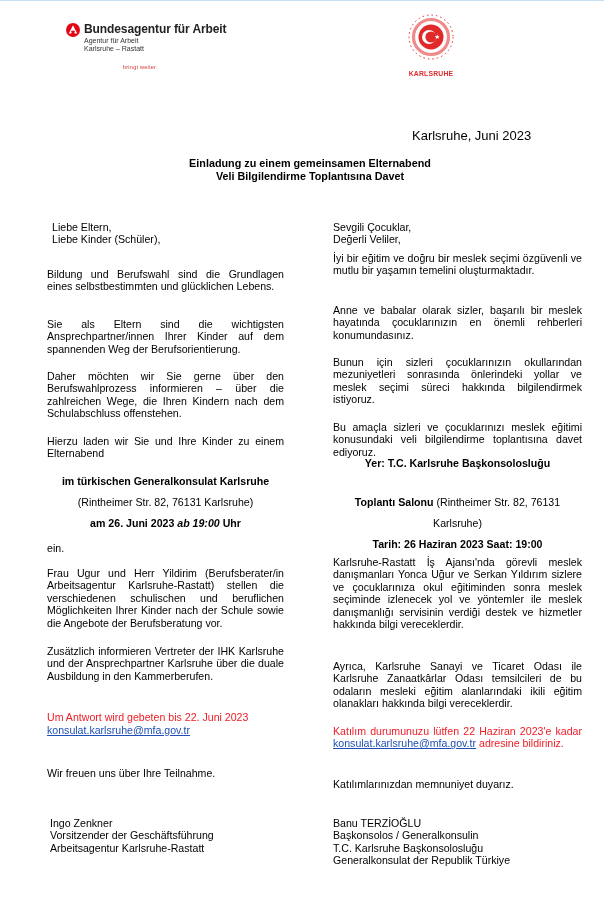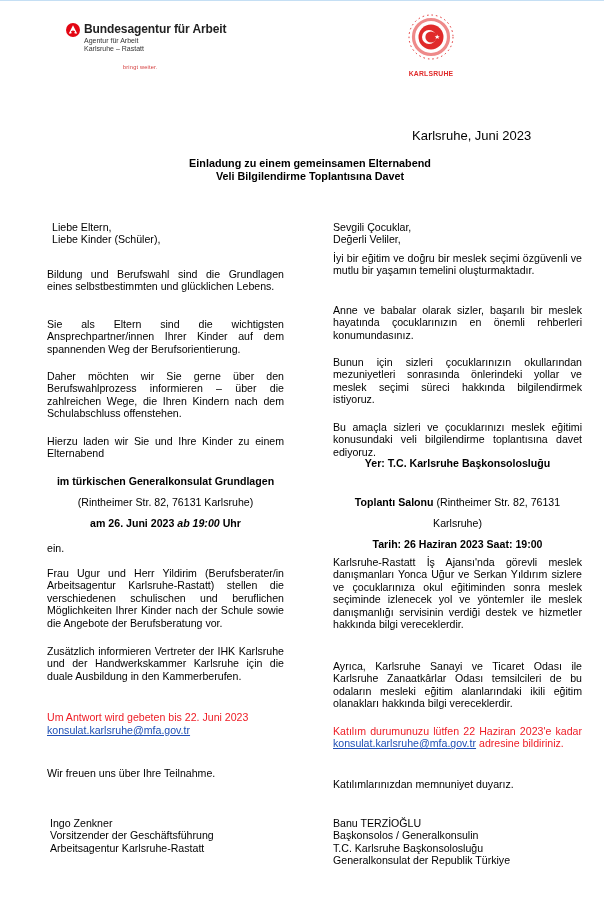--- a/index.html
+++ b/index.html
@@ -75,30 +75,30 @@
 
 <div class="col col-left">
   <div class="p" style="top:0; left:5px;">
     <div>Liebe Eltern,</div>
     <div>Liebe Kinder (Schüler),</div>
   </div>
   <div class="p" style="top:47px;">Bildung und Berufswahl sind die Grundlagen eines selbstbestimmten und glücklichen Lebens.</div>
   <div class="p" style="top:97px;">Sie als Eltern sind die wichtigsten Ansprechpartner/innen Ihrer Kinder auf dem spannenden Weg der Berufsorientierung.</div>
   <div class="p" style="top:149px;">Daher möchten wir Sie gerne über den Berufswahlprozess informieren – über die zahlreichen Wege, die Ihren Kindern nach dem Schulabschluss offenstehen.</div>
   <div class="p" style="top:214px;">Hierzu laden wir Sie und Ihre Kinder zu einem Elternabend</div>
-  <div class="p center b" style="top:254px;">im türkischen Generalkonsulat Grundlagen</div>
+  <div class="p center b" style="top:254px;">im türkischen Generalkonsulat Karlsruhe</div>
   <div class="p center" style="top:275px;">(Rintheimer Str. 82, 76131 Karlsruhe)</div>
   <div class="p center" style="top:296px;">
     <span class="b">am 26. Juni 2023</span>
     <span class="bi">ab 19:00</span>
     <span class="b">Uhr</span>
   </div>
   <div class="p" style="top:321px;">ein.</div>
   <div class="p" style="top:346px;">Frau Ugur und Herr Yildirim (Berufsberater/in Arbeitsagentur Karlsruhe-Rastatt) stellen die verschiedenen schulischen und beruflichen Möglichkeiten Ihrer Kinder nach der Schule sowie die Angebote der Berufsberatung vor.</div>
-  <div class="p" style="top:424px;">Zusätzlich informieren Vertreter der IHK Karlsruhe und der Handwerkskammer Karlsruhe için die duale Ausbildung in den Kammerberufen.</div>
+  <div class="p" style="top:424px;">Zusätzlich informieren Vertreter der IHK Karlsruhe und der Ansprechpartner Karlsruhe über die duale Ausbildung in den Kammerberufen.</div>
   <div class="p red" style="top:490px;">Um Antwort wird gebeten bis 22. Juni 2023</div>
   <div class="p" style="top:503px;">
     <span class="link">konsulat.karlsruhe@mfa.gov.tr</span>
   </div>
   <div class="p" style="top:546px;">Wir freuen uns über Ihre Teilnahme.</div>
   <div class="p" style="top:596px; left:3px;">
     <div>Ingo Zenkner</div>
     <div>Vorsitzender der Geschäftsführung</div>
     <div>Arbeitsagentur Karlsruhe-Rastatt</div>
   </div>

